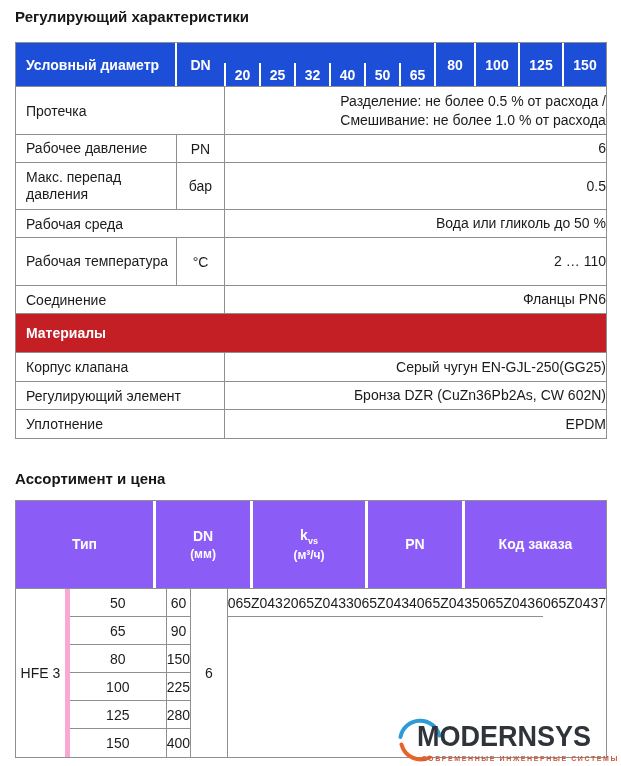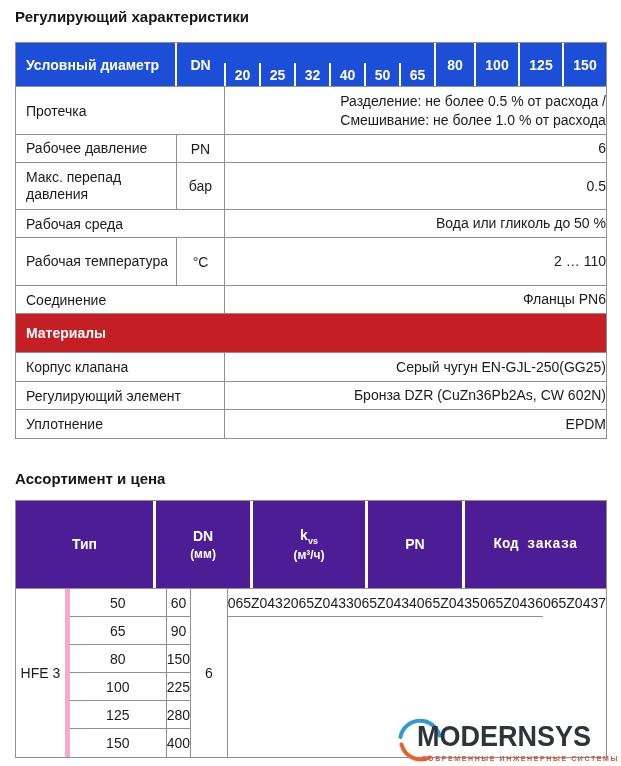--- a/index.html
+++ b/index.html
@@ -23,24 +23,24 @@
   .t1-row { display:flex; border-top:1px solid #8f8f8f; align-items:stretch; }
   .h48 { height:48px; } .h47 { height:47px; } .h28 { height:28px; } .h29 { height:29px; }
   .cell-label-wide { width:209px; display:flex; align-items:center; padding-left:10px; border-right:1px solid #8f8f8f; }
   .cell-label { width:161px; display:flex; align-items:center; padding-left:10px; padding-right:6px; border-right:1px solid #8f8f8f; line-height:1.25; }
   .cell-unit { width:48px; display:flex; align-items:center; justify-content:center; border-right:1px solid #8f8f8f; }
   .cell-value { flex:1; display:flex; align-items:center; justify-content:flex-end; text-align:center; line-height:1.3; }
   .t1-band { border-top:1px solid #8f8f8f; height:39px; background:#c51f26; color:#fff; font-weight:bold; display:flex; align-items:center; padding-left:10px; }
 
   
   .t2 { position:absolute; left:15px; top:500px; width:592px; border:1px solid #8f8f8f; font-size:14px; }
-  .t2-head { display:flex; background:#4c1d95; color:#fff; font-weight:bold; height:87px; }
+  .t2-head { display:flex; background:#8b5cf6; color:#fff; font-weight:bold; height:87px; }
   .t2-head .hc2 { display:flex; flex-direction:column; align-items:center; justify-content:center; border-left:3px solid #fff; line-height:1.35; }
   .t2-head .hc2:first-child { border-left:none; }
-  .c-type { width:137px; } .c-dn { width:97px; } .c-kvs { width:115px; } .c-pn { width:97px; } .c-code { flex:1;font-family:Liberation Mono, monospace; }
+  .c-type { width:137px; } .c-dn { width:97px; } .c-kvs { width:115px; } .c-pn { width:97px; } .c-code { flex:1; }
   .hc2 .sub-unit { font-size:12px; font-weight:bold; }
   .hc2 sub { font-size:9px; }
   .t2-body { display:flex; border-top:1px solid #8f8f8f; }
   .col-type { width:137px; border-right:5px solid #f9a8d4; display:flex; align-items:center; justify-content:center; }
   .col-mid { width:212px; border-right:1px solid #8f8f8f; display:flex; flex-direction:column; }
   .mid-row { height:28px; display:flex; border-bottom:1px solid #8f8f8f; }
   .mid-row:last-child { border-bottom:none; }
   .mid-dn { width:97px; border-right:1px solid #8f8f8f; display:flex; align-items:center; justify-content:center; }
   .mid-kvs { flex:1; display:flex; align-items:center; justify-content:center; }
   .col-pn { width:97px; border-right:1px solid #8f8f8f; display:flex; align-items:center; justify-content:center; }

